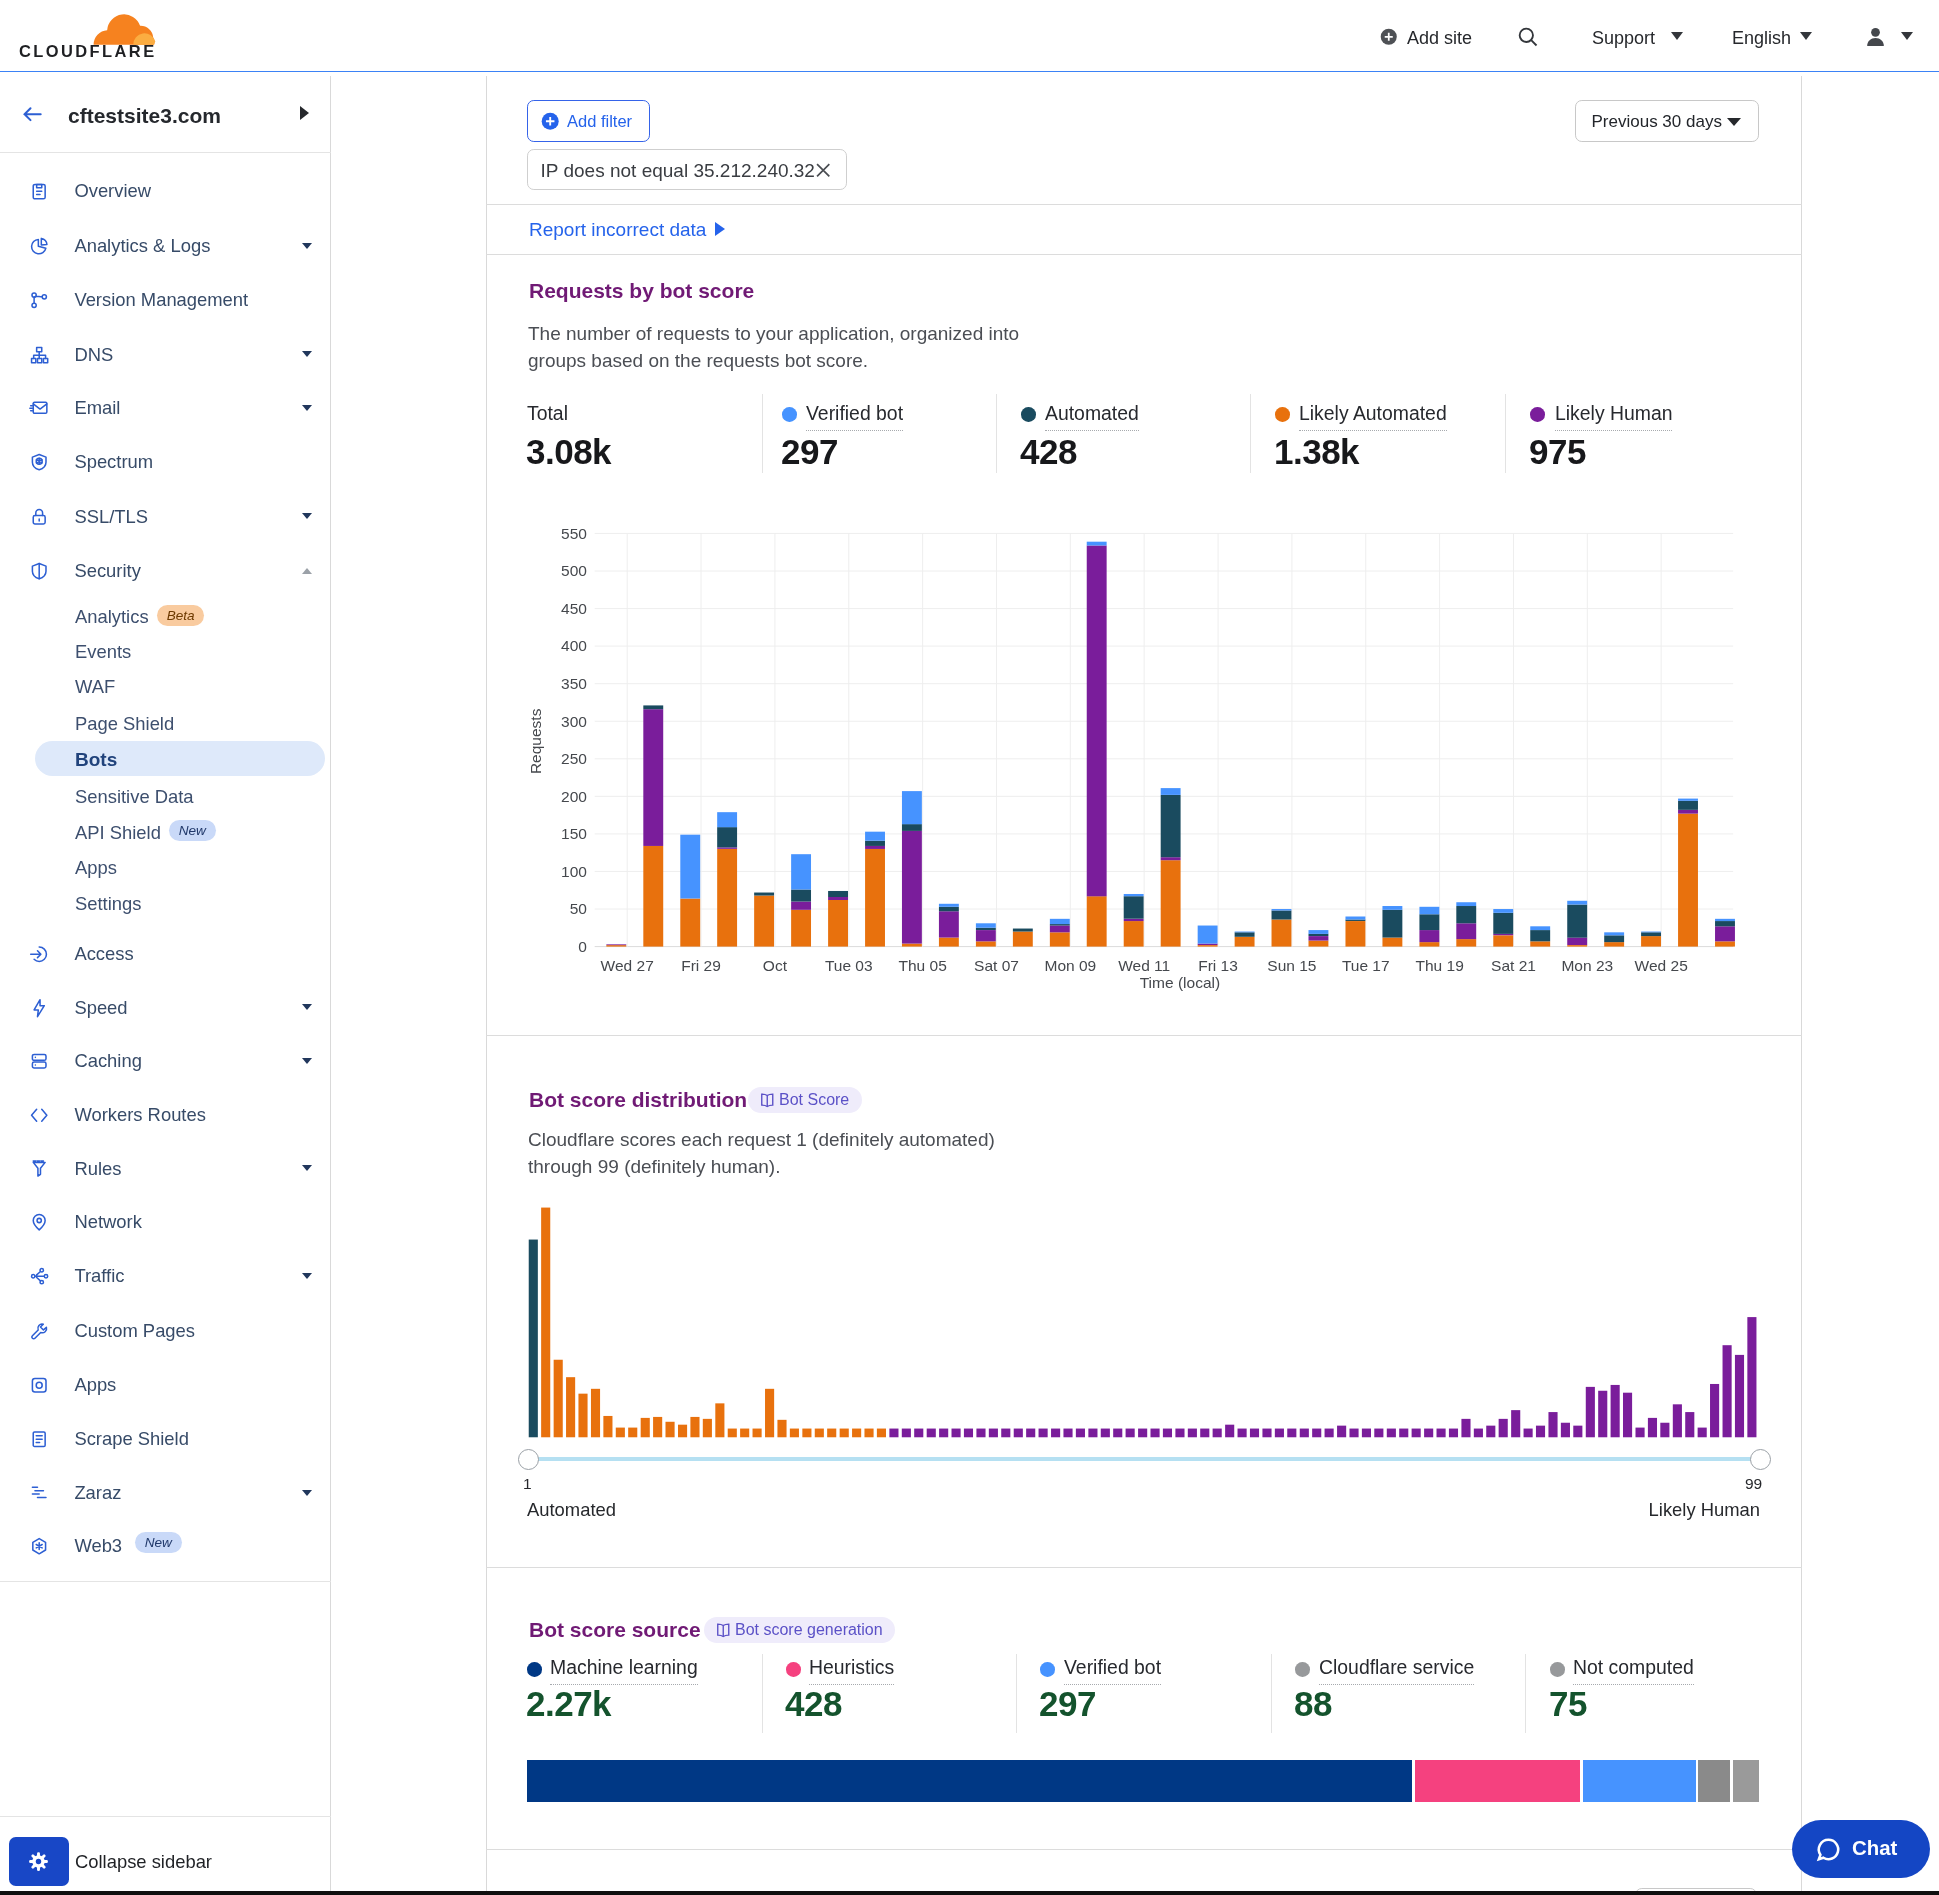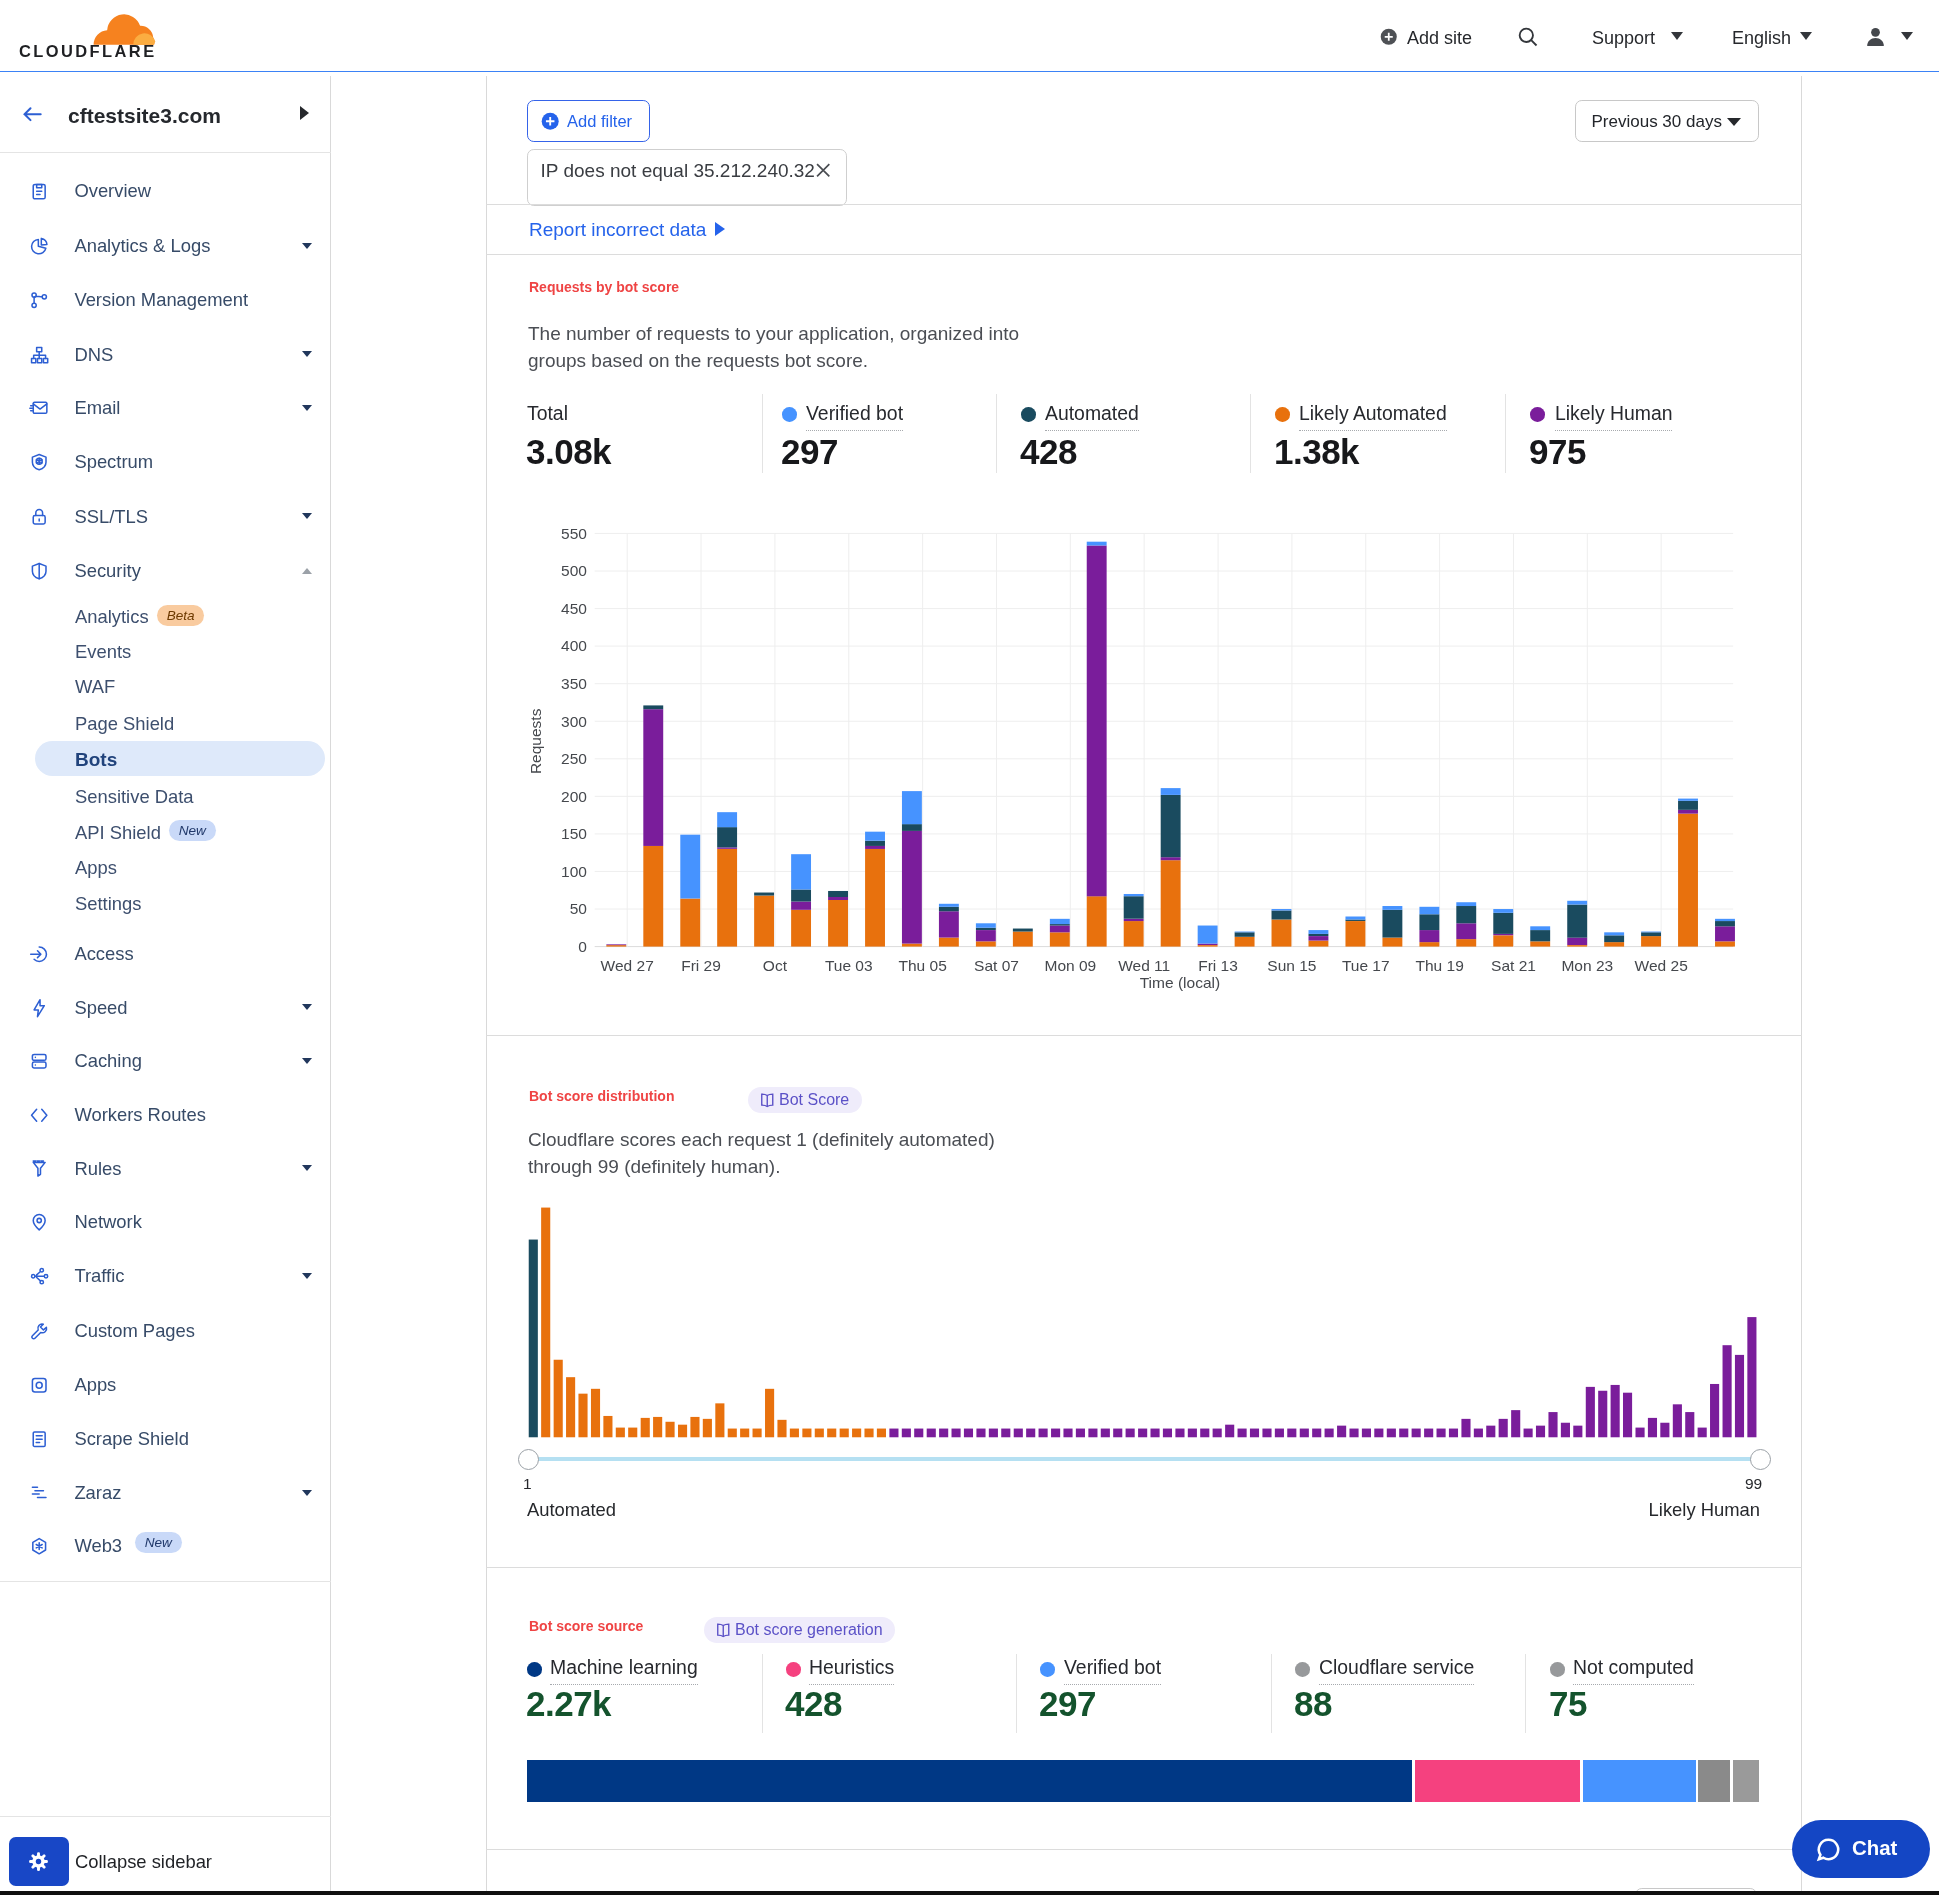--- a/index.html
+++ b/index.html
@@ -21,21 +21,21 @@
 .badge.new{background:#C9D9F8;color:#21396B;}
 .sep{position:absolute;left:486px;width:1316px;height:1px;background:#DCDCDC;}
 .vsep{position:absolute;width:1px;background:#E3E3E3;}
 .dot{position:absolute;top:407px;width:14.6px;height:14.6px;border-radius:50%;}
 .slab{position:absolute;top:402px;font-size:19.4px;color:#27292E;padding-bottom:4.9px;border-bottom:1.9px dotted #A7AAAE;white-space:nowrap;}
 .slab.nou{border-bottom:none;}
 .sval{position:absolute;top:432px;font-size:35px;font-weight:bold;color:#17181B;letter-spacing:-0.5px;white-space:nowrap;}
 .dot2{position:absolute;top:1662px;width:14.6px;height:14.6px;border-radius:50%;}
 .slab2{position:absolute;top:1656px;font-size:19.4px;color:#27292E;padding-bottom:4.9px;border-bottom:1.9px dotted #A7AAAE;white-space:nowrap;}
 .sval2{position:absolute;top:1684px;font-size:35px;font-weight:bold;color:#14532d;letter-spacing:-0.5px;white-space:nowrap;}
-.h2{position:absolute;font-size:14px;font-weight:bold;color:#ef4444;white-space:nowrap;text-align:center;}
+.h2{position:absolute;font-size:21px;font-weight:bold;color:#701a75;white-space:nowrap;text-align:center;}
 .para{position:absolute;font-size:19px;color:#4B4E54;line-height:27px;}
 .tag{position:absolute;height:26px;background:#EFECFB;border-radius:13px;color:#5B51C7;font-size:16px;line-height:26px;padding:0 12.6px 0 31px;white-space:nowrap;}
 .tag svg{position:absolute;left:10.7px;top:4.9px;}
 </style></head><body>
 
 <div id="header">
  <svg width="155" height="68" style="position:absolute;left:19.4px;top:0" viewBox="0 0 160 70">
   <path d="M77 46 a15 15 0 0 1 14 -15 a17.5 17.5 0 0 1 34 -4.5 a13 13 0 0 1 13.5 12 a8.5 8.5 0 0 1 1 7.5z" fill="#F6821F"></path>
   <path d="M118 46 a11.5 11.5 0 0 1 22.5 -3.5 a7 7 0 0 1 -1.5 3.5z" fill="#FBAD41"></path>
   <text x="0" y="59" font-size="17" font-weight="bold" fill="#1F2023" letter-spacing="2.5">CLOUDFLARE</text>
@@ -204,21 +204,21 @@
  <svg width="20.4" height="20.4" viewBox="0 0 24 24" style="position:absolute;left:11.6px;top:9.7px">
       <circle cx="12" cy="12" r="10" fill="#2563EB"></circle>
       <path d="M12 7v10M7 12h10" stroke="#fff" stroke-width="2.2"></path>
     </svg>
  <span style="position:absolute;left:39px;top:10.7px;font-size:16.5px;color:#2563EB;white-space:nowrap">Add filter</span>
 </div>
 <div class="abs" style="left:1575px;top:100px;width:184px;height:42px;border:1px solid #C8C8C8;border-radius:6.8px">
  <span style="position:absolute;left:15.5px;top:10.7px;font-size:17px;color:#23262B;white-space:nowrap">Previous 30 days</span>
  <span class="caret" style="left:151px;top:16.5px;border-top-color:#26282C;border-left-width:7.8px;border-right-width:7.8px"></span>
 </div>
-<div class="abs" style="left:527px;top:149px;width:320px;height:57px;border:1px solid #CFCFCF;border-radius:6.8px">
+<div class="abs" style="left:527px;top:149px;width:320px;height:41px;border:1px solid #CFCFCF;border-radius:6.8px">
  <span style="position:absolute;left:12.6px;top:9.7px;font-size:19px;color:#3A3D42;white-space:nowrap">IP does not equal 35.212.240.32</span>
  <svg width="18.4" height="18.4" viewBox="0 0 24 24" fill="none" stroke="#4A4D52" stroke-width="2.2" style="position:absolute;left:286px;top:10.7px">
       <path d="M4 4l16 16M20 4L4 20"></path>
     </svg>
 </div>
 <div class="sep" style="top:204px"></div>
 
 <span class="abs" style="left:529px;top:219px;font-size:19px;color:#2563EB;white-space:nowrap">Report incorrect data</span>
 <span class="abs" style="left:715px;top:222px;width:0;height:0;border-top:7.3px solid transparent;border-bottom:7.3px solid transparent;border-left:10.7px solid #2563EB"></span>
 <div class="sep" style="top:254px"></div>

